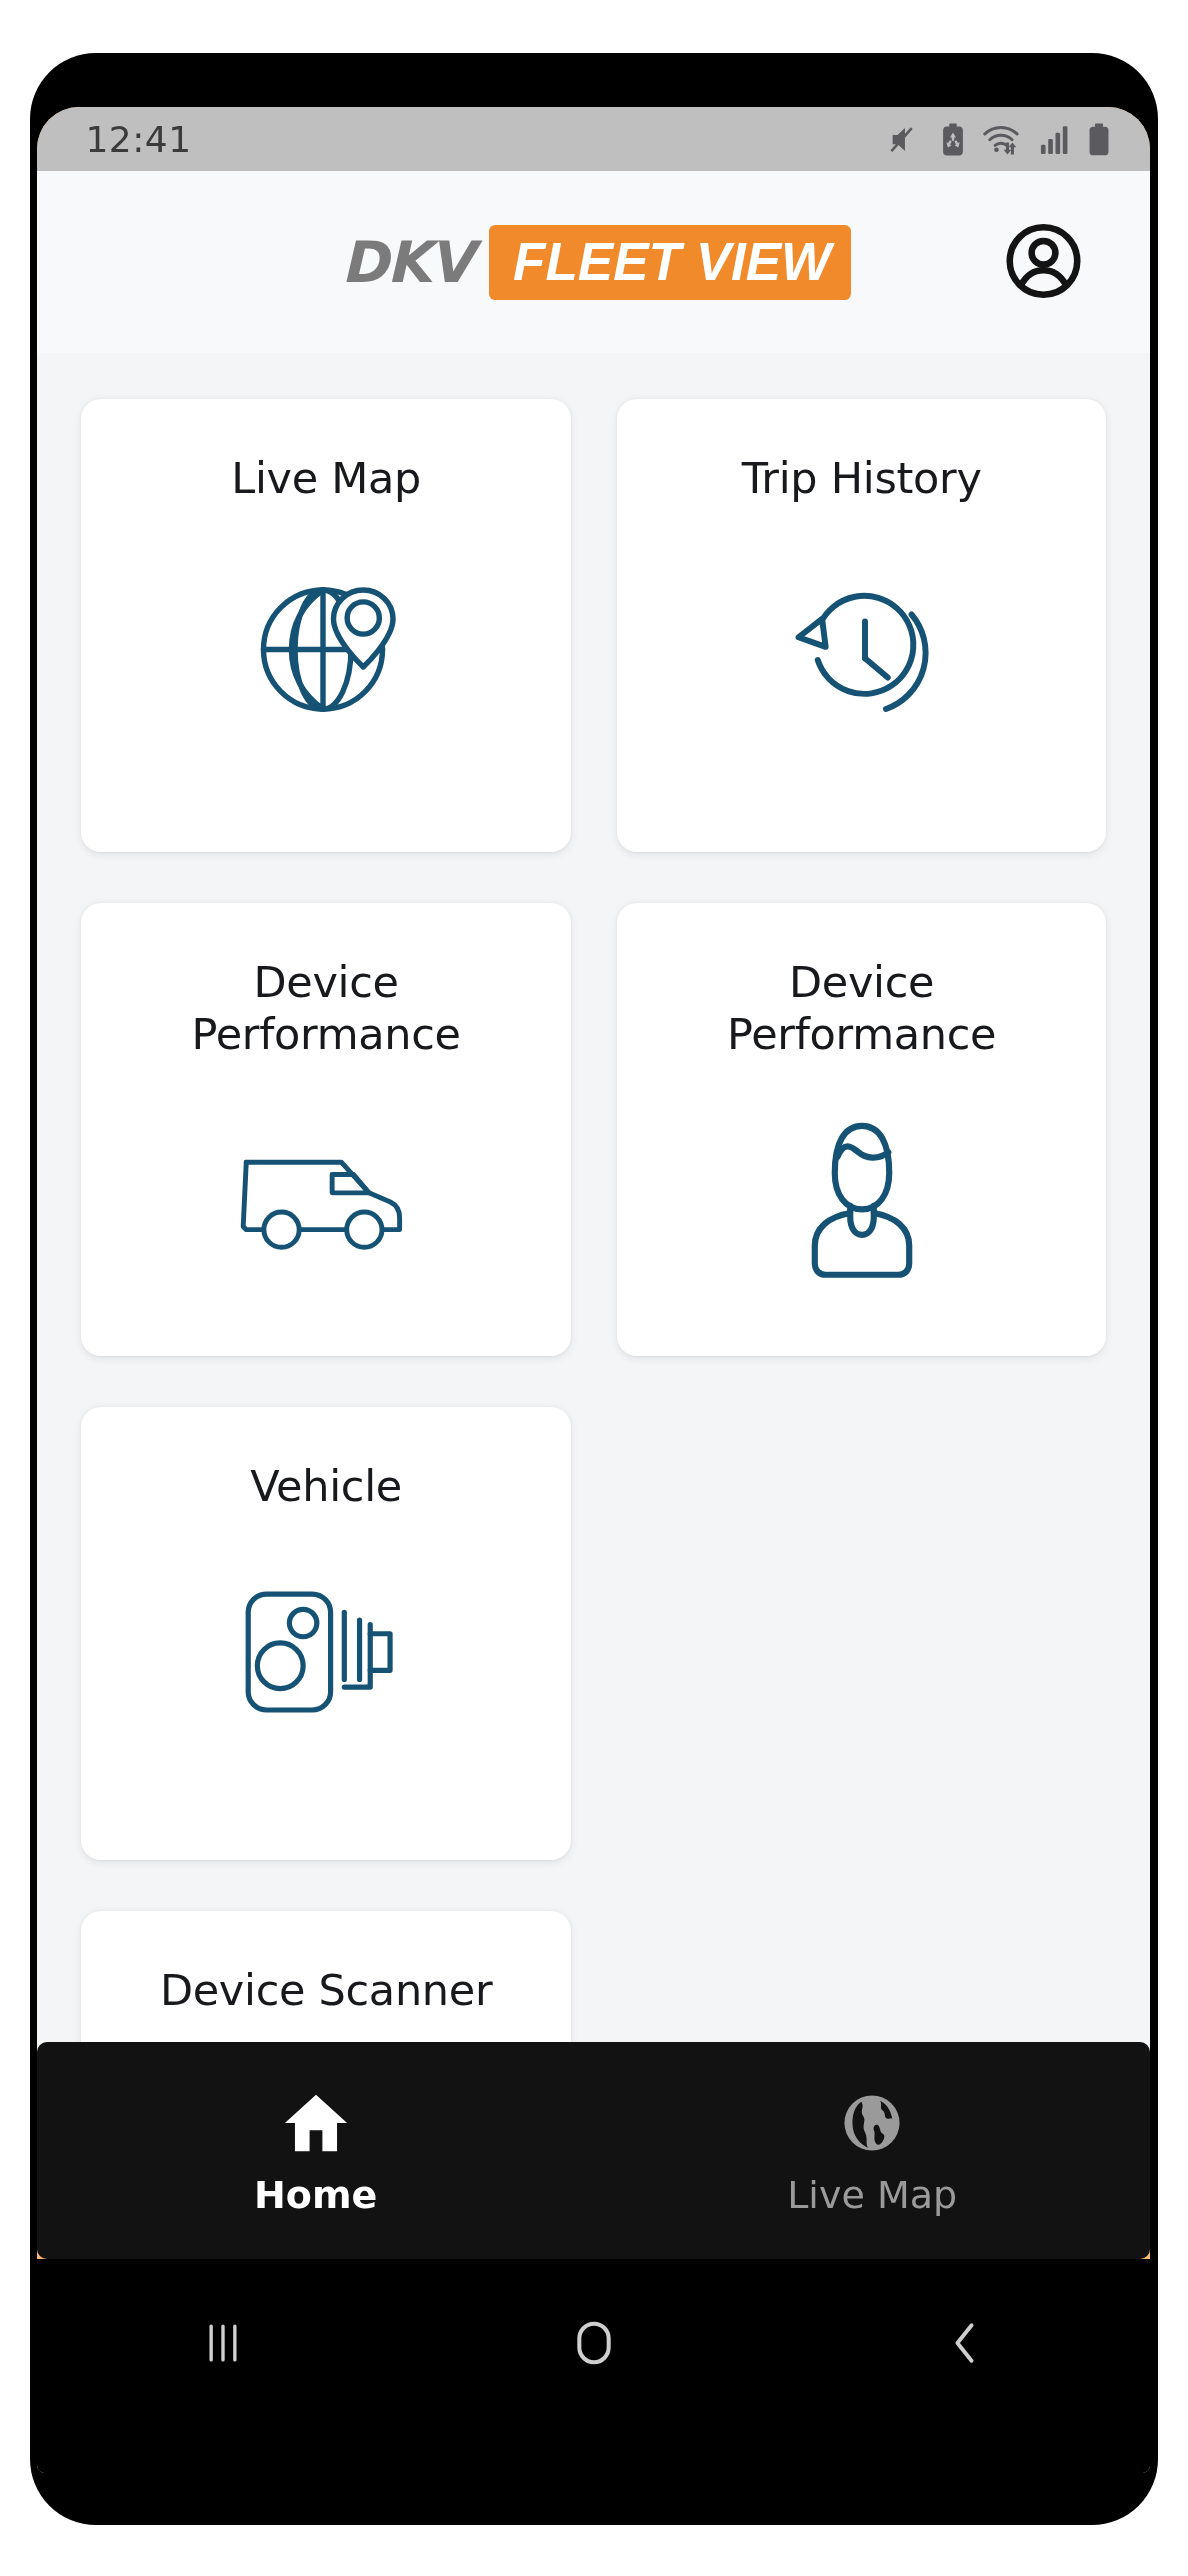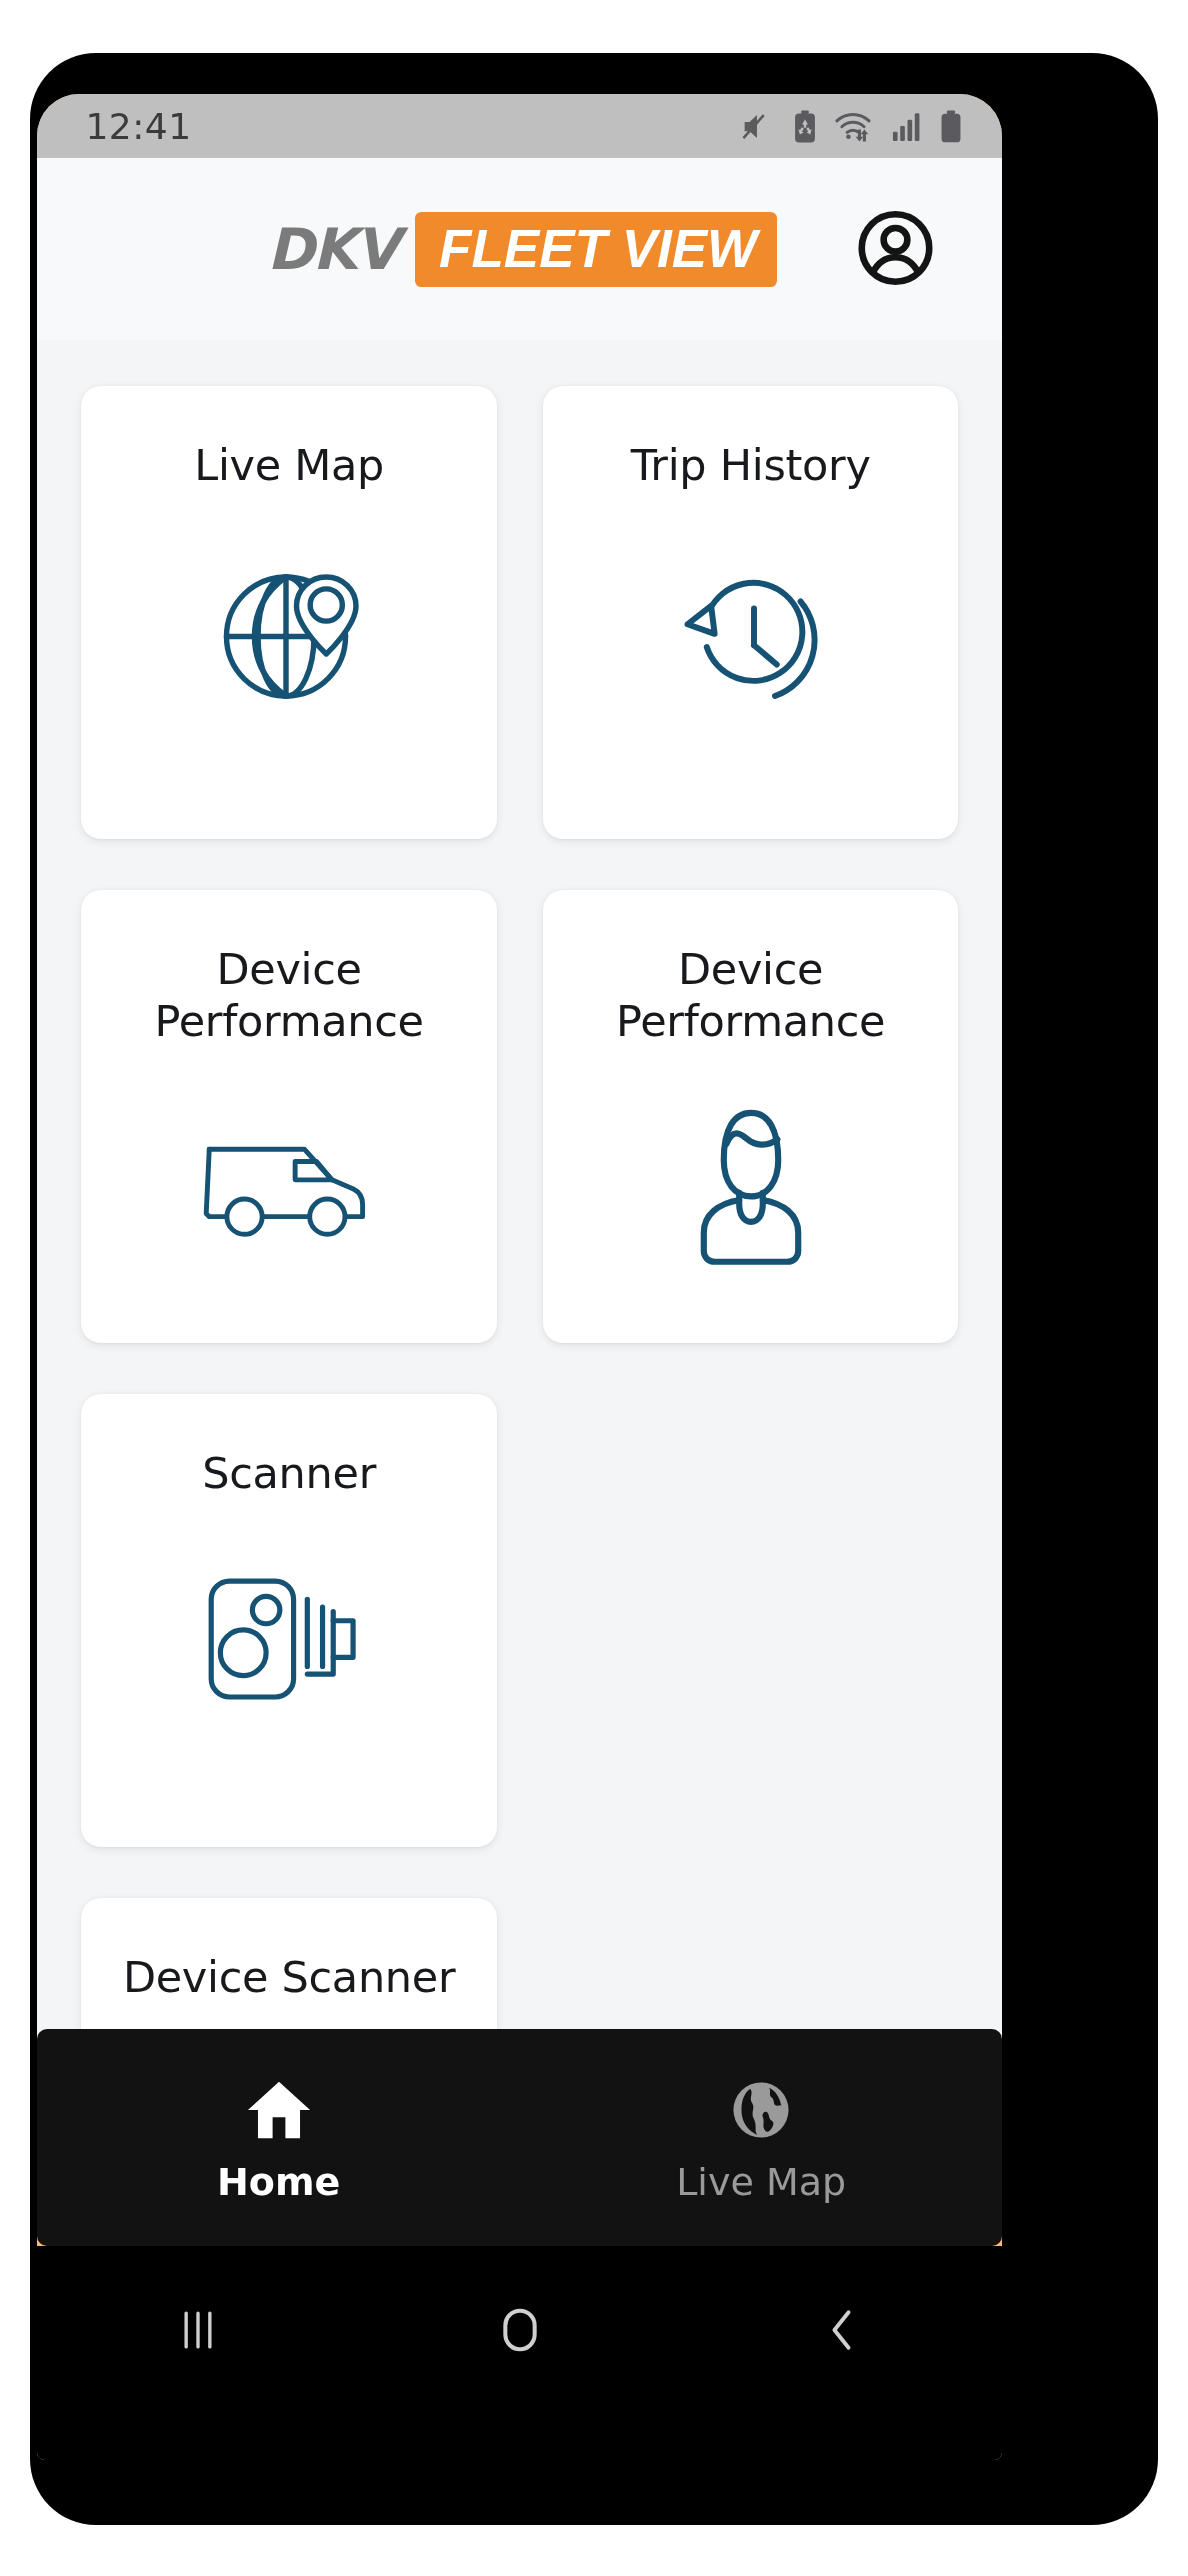--- a/index.html
+++ b/index.html
@@ -23,22 +23,22 @@
     width: 1128px;
     height: 2472px;
     background: #000000;
     border-radius: 66px;
     box-sizing: border-box;
     padding: 0;
   }
   #phone-screen {
     position: absolute;
     left: 7.4px;
-    top: 41px;
-    width: 965px;
+    top: 54px;
+    width: 1113px;
     height: 2366px;
     background: #fdba74;
     border-radius: 42px 42px 7.4px 7.4px;
     overflow: hidden;
   }
 
   
   #status-bar {
     position: relative;
     height: 64px;
@@ -355,21 +355,21 @@
                 <path d="M24.5 25 C28 16.5 32 19 36 22.5 C40 26 47 27 52.5 22.5"></path>
                 <path d="M31.5 52 L31.5 58 C31.5 64 34 68 38 68 C42 68 44.5 64 44.5 58 L44.5 52"></path>
                 <path d="M31.5 56 C20 58 12 64 12 74 L12 84 C12 87.5 14.5 90 18 90 L58 90 C61.5 90 64 87.5 64 84 L64 74 C64 64 56 58 44.5 56"></path>
               </g>
             </svg>
           </div>
         </div>
 
 
         <div class="tile">
-          <div class="tile-label">Scanner</div>
+          <div class="tile-label">Vehicle</div>
           <div class="tile-icon">
             <svg width="180" height="147" viewBox="0 0 118 94">
               <g fill="none" stroke="#155274" stroke-width="3.4" stroke-linecap="round" stroke-linejoin="round">
                 <rect x="8" y="10" width="54" height="76" rx="12"></rect>
                 <circle cx="44" cy="29" r="9"></circle>
                 <circle cx="29" cy="57" r="15"></circle>
                 <line x1="71" y1="22" x2="71" y2="66"></line>
                 <line x1="81" y1="27" x2="81" y2="66"></line>
                 <path d="M88 30 L88 71 L71 71"></path>
                 <path d="M88 36 L101 36 L101 60 L88 60"></path>

